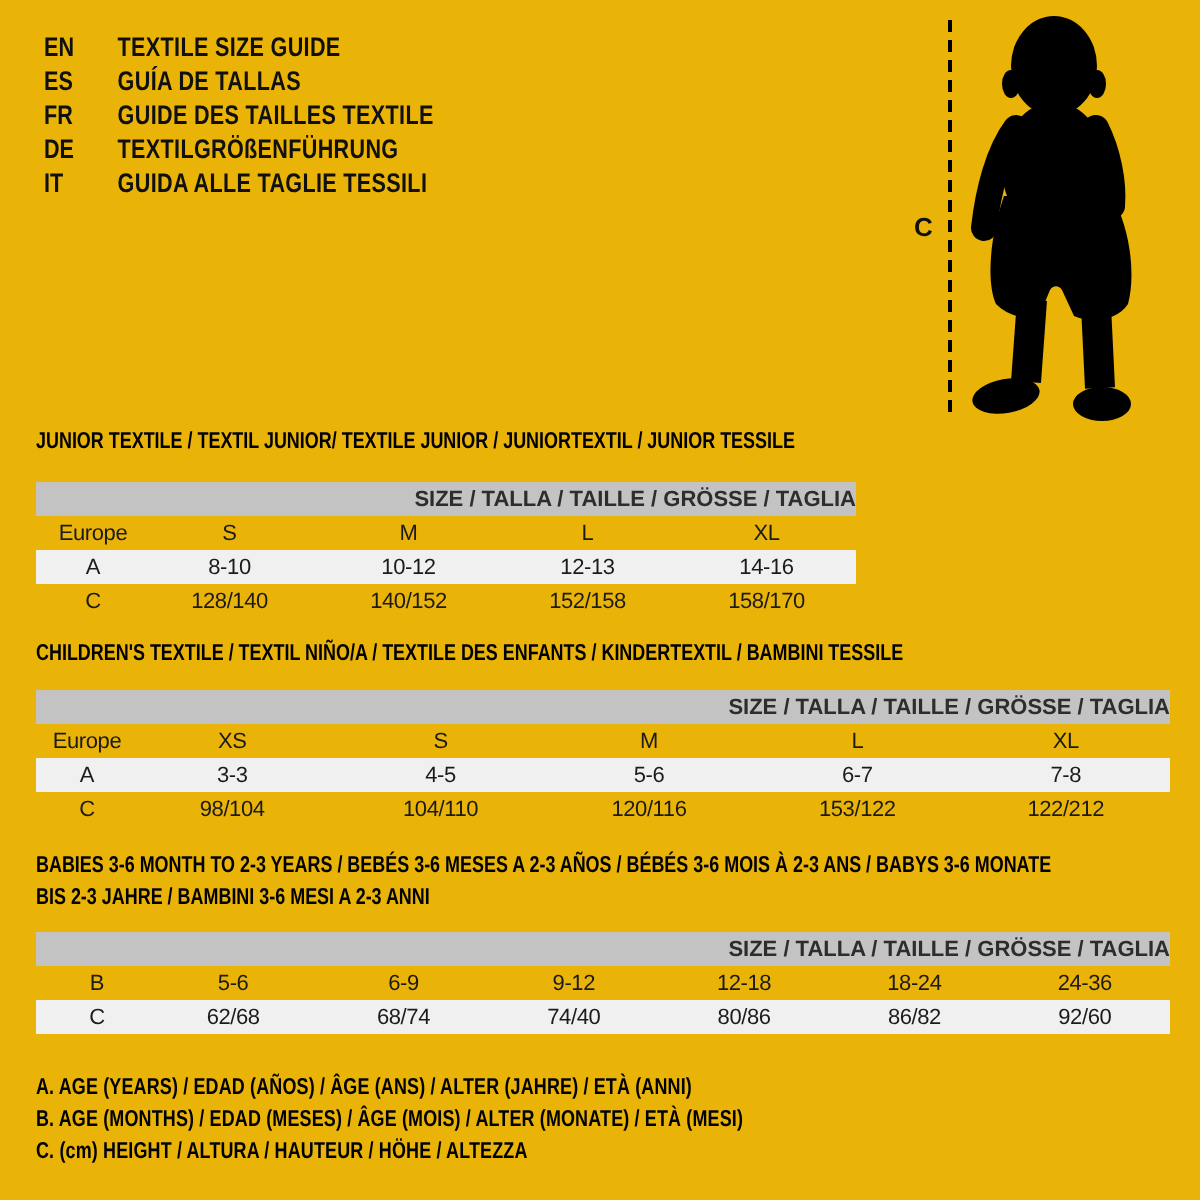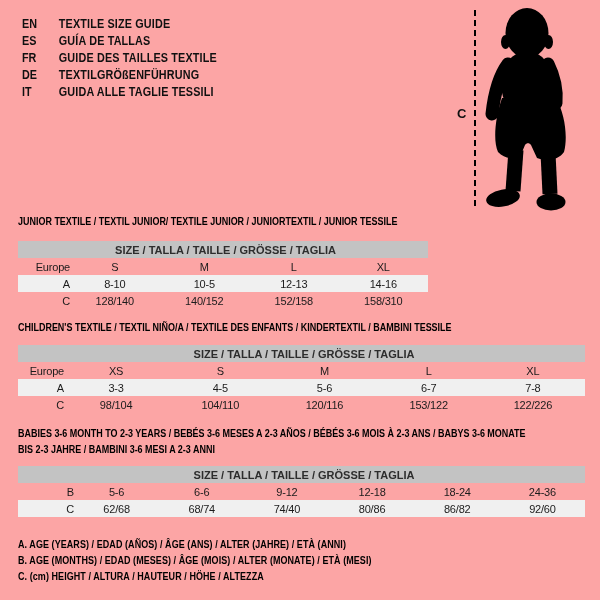--- a/index.html
+++ b/index.html
@@ -1,16 +1,16 @@
 <!DOCTYPE html>
 <html><head>
 <meta charset="utf-8">
 <style>
   html,body{margin:0;padding:0;background:#fff;}
-  .page{position:relative;width:600px;height:600px;background:#fca5a5;
+  .page{position:relative;width:600px;height:600px;background:#eab308;
         font-family:"Liberation Sans",sans-serif;overflow:hidden;}
 
   
   .langs{position:absolute;left:22px;top:15px;transform:scaleX(0.8);transform-origin:0 0;}
   .lang-row{display:flex;height:17px;align-items:center;}
   .lang-code{width:46px;font-weight:bold;font-size:13.5px;color:#101010;flex:0 0 auto;}
   .lang-text{font-weight:bold;font-size:13.5px;color:#101010;letter-spacing:0.2px;white-space:nowrap;}
 
   
   .measure-line{position:absolute;left:474px;top:10px;height:196px;width:0;
@@ -28,23 +28,23 @@
   #t3-title{left:18px;top:425px;}
 
   
   .size-table{position:absolute;border-collapse:collapse;table-layout:fixed;
               font-size:11px;color:#1b1b1b;}
   #t1{left:18px;top:241px;width:410px;}
   #t2{left:18px;top:345px;width:567px;}
   #t3{left:18px;top:466px;width:567px;}
   .size-table td{height:17px;padding:0;text-align:center;vertical-align:middle;
                  letter-spacing:-0.2px;}
-  .size-table td.band{background:#c3c3c3;text-align:center;padding-left:5px;
+  .size-table td.band{background:#c3c3c3;text-align:right;padding-left:5px;
                       font-weight:bold;color:#2d2d2d;letter-spacing:0;}
-  .size-table td.lbl{text-align:right;padding-left:5px;}
+  .size-table td.lbl{text-align:center;padding-left:5px;}
   .size-table tr:nth-child(3){background:#f0f0f0;}
 
   
   .footnotes{position:absolute;left:18px;top:536px;transform:scaleX(0.78);transform-origin:0 0;}
   .fn{font-weight:bold;font-size:11.5px;line-height:16px;color:#000;
       white-space:nowrap;letter-spacing:0.1px;}
 </style>
 </head>
 <body>
 
@@ -107,30 +107,30 @@
     <tr>
       <td class="lbl">Europe</td>
       <td>S</td>
       <td>M</td>
       <td>L</td>
       <td>XL</td>
     </tr>
     <tr>
       <td class="lbl">A</td>
       <td>8-10</td>
-      <td>10-5</td>
+      <td>10-12</td>
       <td>12-13</td>
       <td>14-16</td>
     </tr>
     <tr>
       <td class="lbl">C</td>
       <td>128/140</td>
       <td>140/152</td>
       <td>152/158</td>
-      <td>158/310</td>
+      <td>158/170</td>
     </tr>
   </tbody>
     </table>
 
   <div class="tbl-title" id="t2-title">CHILDREN'S TEXTILE / TEXTIL NIÑO/A / TEXTILE DES ENFANTS / KINDERTEXTIL / BAMBINI TESSILE</div>
   <table class="size-table" id="t2">
     <colgroup>
         <col style="width:46px">
         <col>
         <col>
@@ -157,21 +157,21 @@
       <td>5-6</td>
       <td>6-7</td>
       <td>7-8</td>
     </tr>
     <tr>
       <td class="lbl">C</td>
       <td>98/104</td>
       <td>104/110</td>
       <td>120/116</td>
       <td>153/122</td>
-      <td>122/226</td>
+      <td>122/212</td>
     </tr>
   </tbody>
     </table>
 
   <div class="tbl-title" id="t3-title">BABIES 3-6 MONTH TO 2-3 YEARS / BEBÉS 3-6 MESES A 2-3 AÑOS / BÉBÉS 3-6 MOIS À 2-3 ANS / BABYS 3-6 MONATE BIS 2-3 JAHRE / BAMBINI 3-6 MESI A 2-3 ANNI</div>
   <table class="size-table" id="t3">
     <colgroup>
         <col style="width:56px">
         <col>
         <col>
@@ -180,21 +180,21 @@
         <col>
         <col>
       </colgroup>
     <tbody>
         <tr>
       <td class="band" colspan="7">SIZE / TALLA / TAILLE / GRÖSSE / TAGLIA</td>
     </tr>
     <tr>
       <td class="lbl">B</td>
       <td>5-6</td>
-      <td>6-6</td>
+      <td>6-9</td>
       <td>9-12</td>
       <td>12-18</td>
       <td>18-24</td>
       <td>24-36</td>
     </tr>
     <tr>
       <td class="lbl">C</td>
       <td>62/68</td>
       <td>68/74</td>
       <td>74/40</td>

